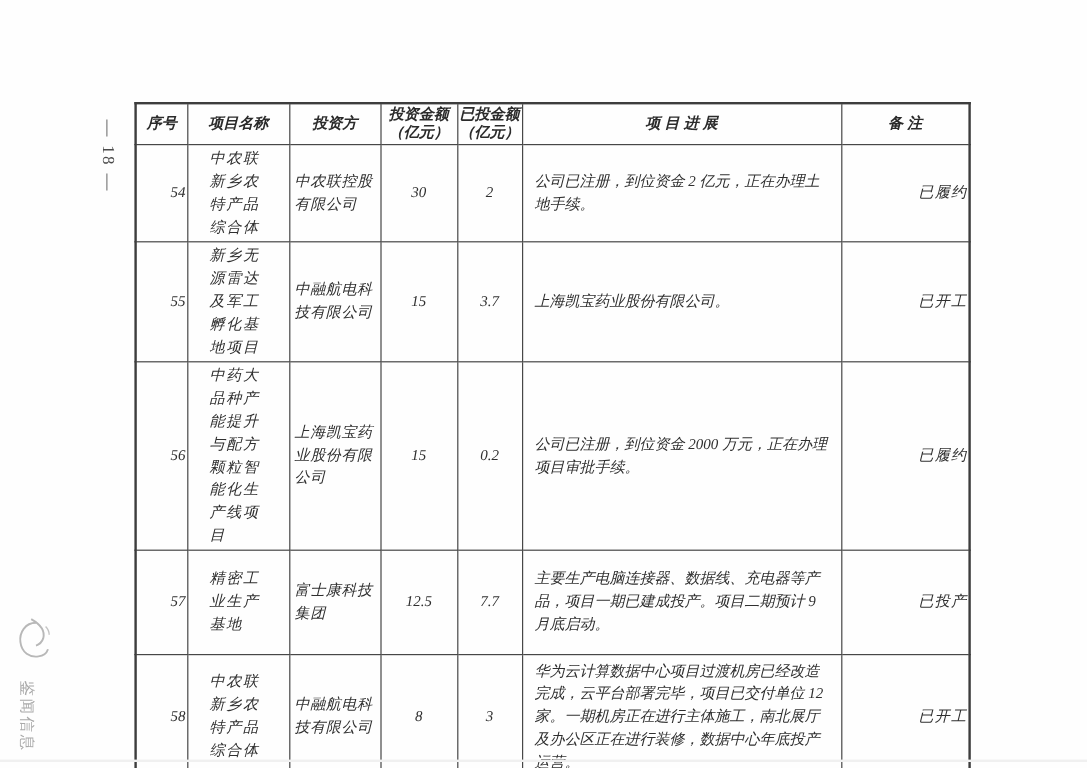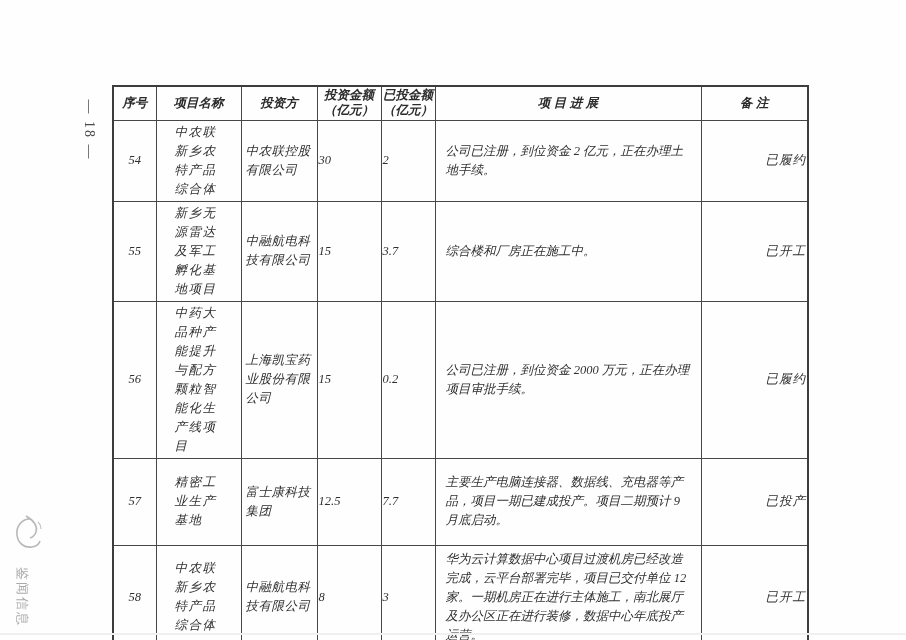--- a/index.html
+++ b/index.html
@@ -85,25 +85,25 @@
   th {
     font-family: "Liberation Sans", sans-serif;
     font-weight: bold;
     font-size: 12.5px;
     color: #2b2b2b;
     text-align: center;
     padding: 0 1px;
   }
   th .h-line { display: block; white-space: nowrap; line-height: 15px; }
   td { font-size: 12.5px; line-height: 19px; }
-  td.c-serial   { text-align: center; }
+  td.c-serial   { text-align: right; }
   td.c-name     { text-align: left; padding: 2px 18px; letter-spacing: 1.5px; }
   td.c-investor { text-align: left; padding: 12px 4px; letter-spacing: 0.5px; }
   td.c-amount,
-  td.c-invested { text-align: left; }
+  td.c-invested { text-align: center; }
   td.c-progress { text-align: left; padding: 4px 10px; line-height: 19px; }
   td.c-remark   { text-align: right; letter-spacing: 1px; }
 </style>
 </head>
 <body>
 
 <div class="page">
 
   <div class="page-number">— 18 —</div>
 
@@ -162,21 +162,21 @@
         <td class="c-invested">2</td>
         <td class="c-progress">公司已注册，到位资金 2 亿元，正在办理土地手续。</td>
         <td class="c-remark">已履约</td>
       </tr>
       <tr class="r1">
         <td class="c-serial">55</td>
         <td class="c-name">新乡无源雷达及军工孵化基地项目</td>
         <td class="c-investor">中融航电科技有限公司</td>
         <td class="c-amount">15</td>
         <td class="c-invested">3.7</td>
-        <td class="c-progress">综合楼和厂房正在施工中。</td>
+        <td class="c-progress">上海凯宝药业股份有限公司。</td>
         <td class="c-remark">已开工</td>
       </tr>
       <tr class="r2">
         <td class="c-serial">56</td>
         <td class="c-name">中药大品种产能提升与配方颗粒智能化生产线项目</td>
         <td class="c-investor">上海凯宝药业股份有限公司</td>
         <td class="c-amount">15</td>
         <td class="c-invested">0.2</td>
         <td class="c-progress">公司已注册，到位资金 2000 万元，正在办理项目审批手续。</td>
         <td class="c-remark">已履约</td>

